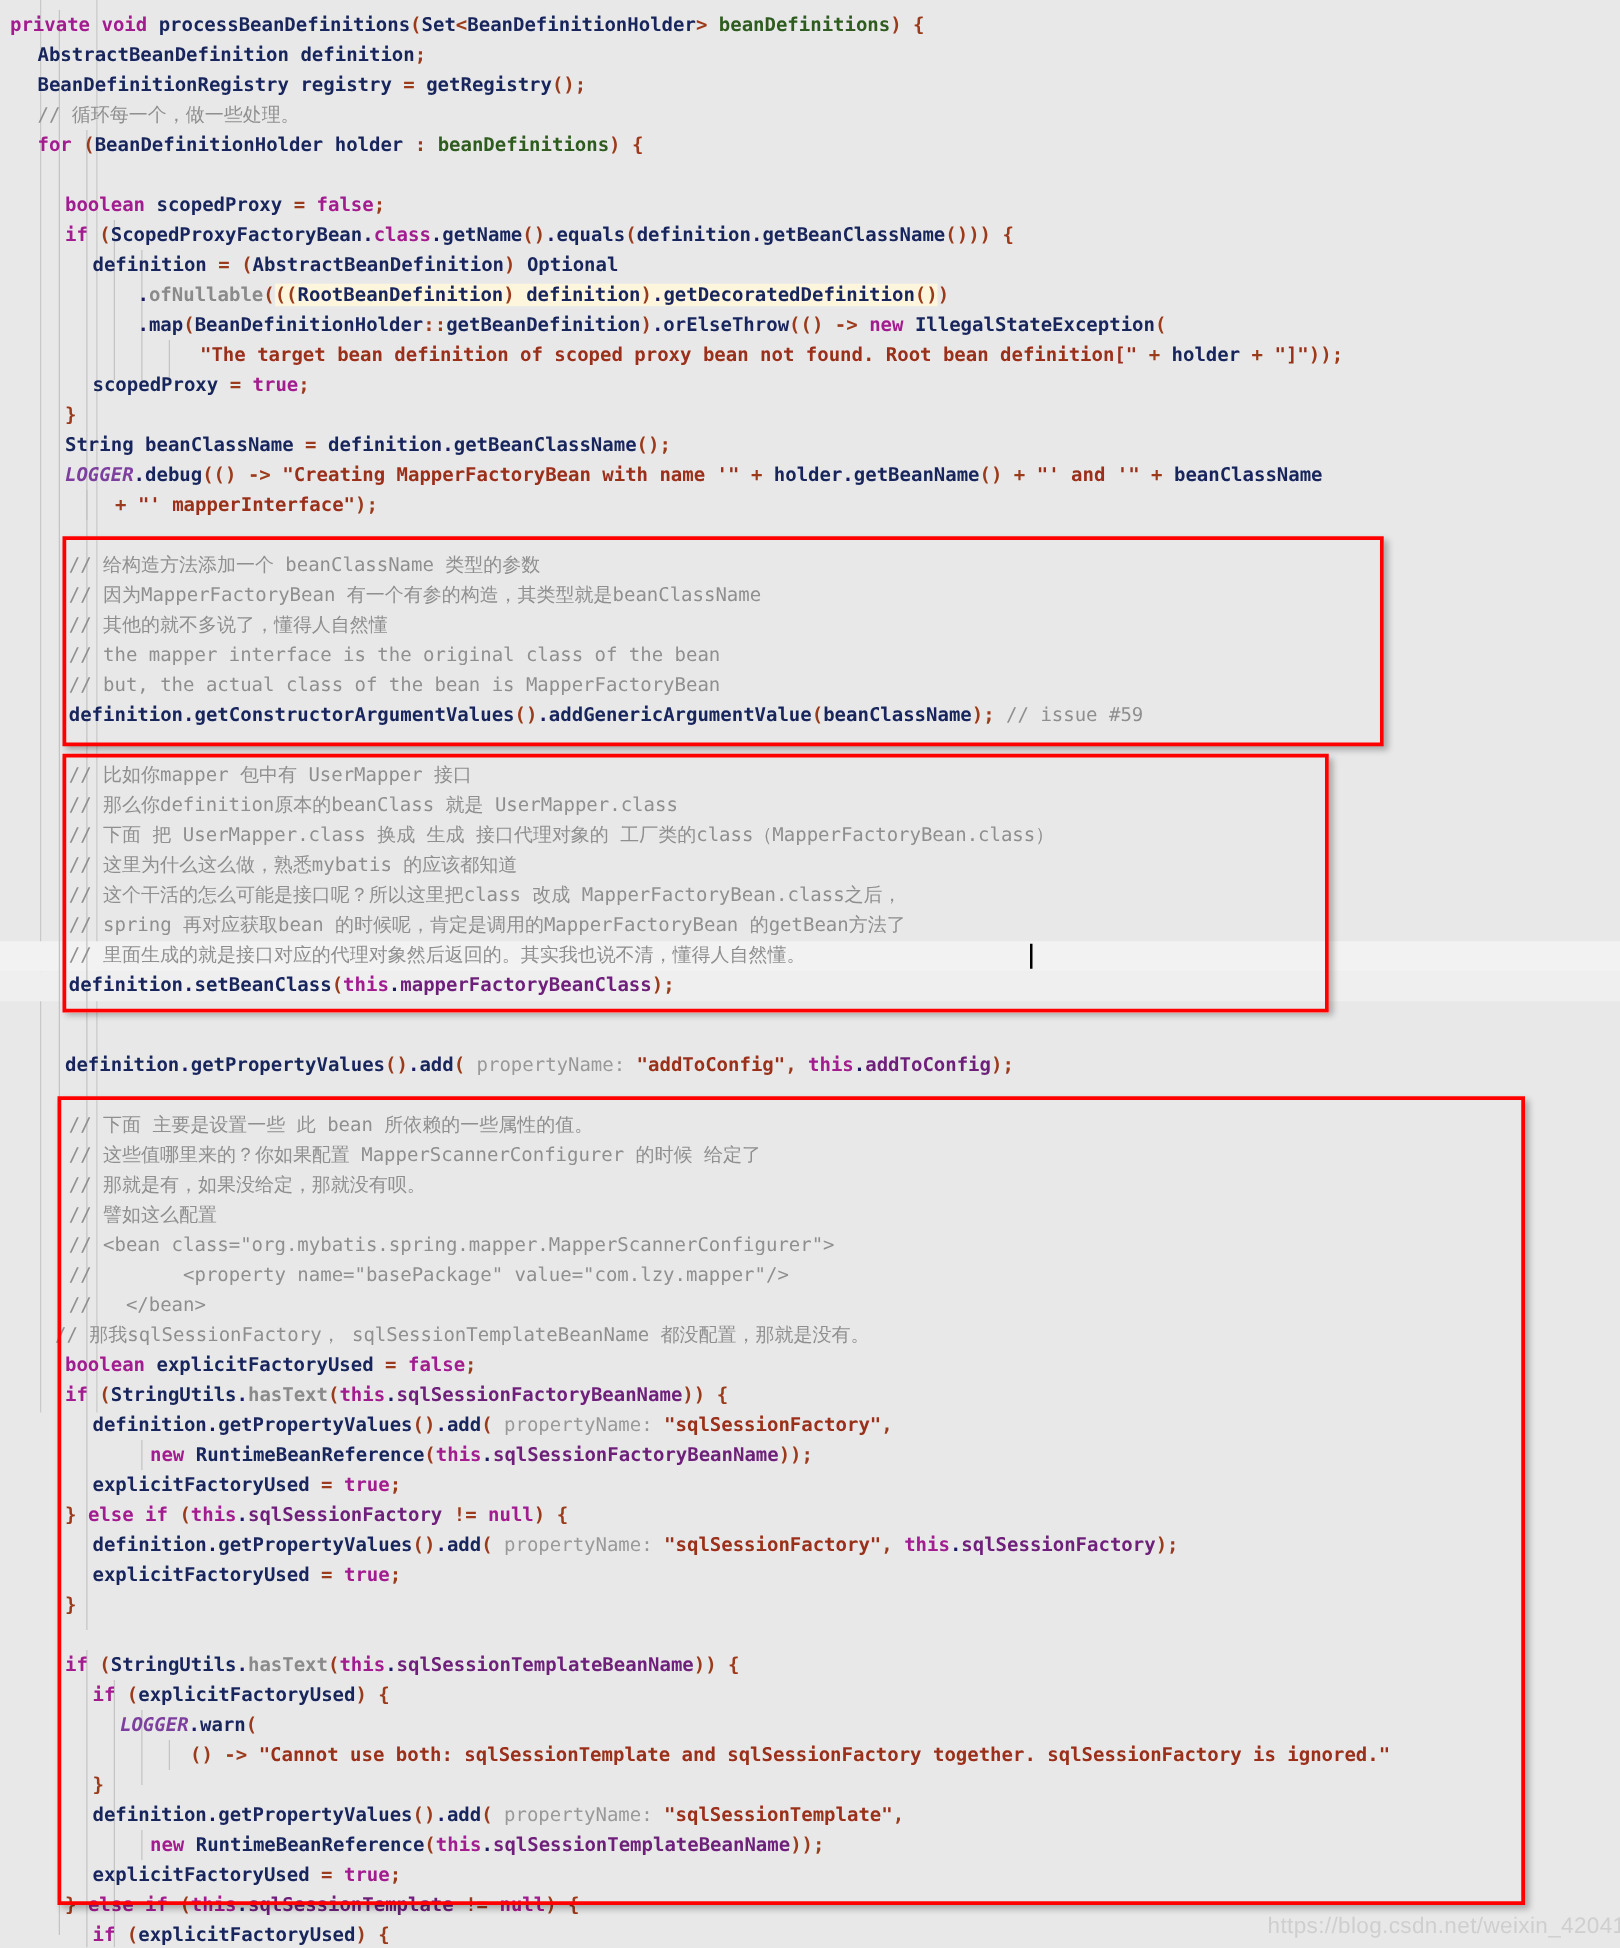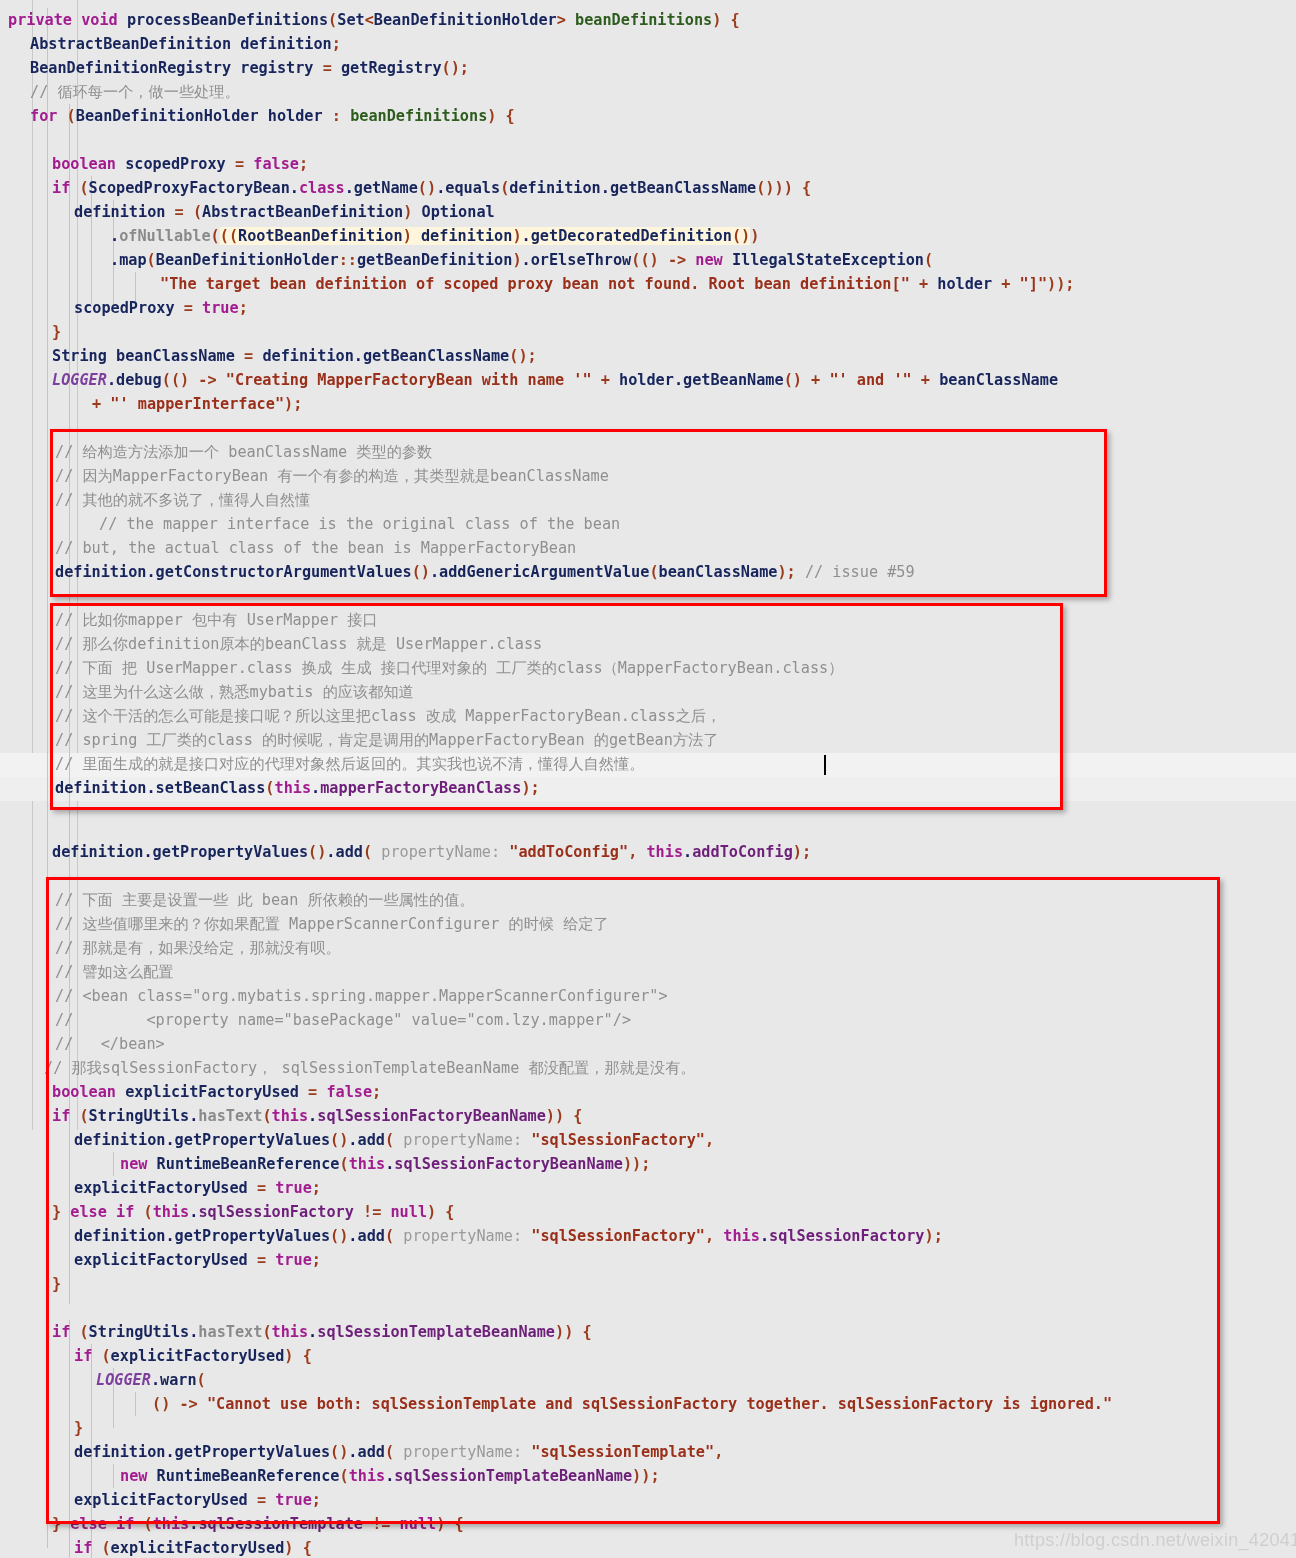--- a/index.html
+++ b/index.html
@@ -146,30 +146,30 @@
 
   <div class="code" style="top:344px; left:52px;"><span class="cls">String</span> <span class="ident">beanClassName</span> <span class="punc">=</span> <span class="ident">definition</span>.<span class="meth">getBeanClassName</span><span class="punc">();</span></div>
 
   <div class="code" style="top:368px; left:52px;"><span class="stat">LOGGER</span>.<span class="meth">debug</span><span class="punc">(()</span> <span class="punc">-&gt;</span> <span class="str">"Creating MapperFactoryBean with name '"</span> <span class="punc">+</span> <span class="ident">holder</span>.<span class="meth">getBeanName</span><span class="punc">()</span> <span class="punc">+</span> <span class="str">"' and '"</span> <span class="punc">+</span> <span class="ident">beanClassName</span></div>
 
   <div class="code" style="top:392px; left:92px;"><span class="punc">+</span> <span class="str">"' mapperInterface"</span><span class="punc">);</span></div>
 
   <div class="code cmt" style="top:440px; left:55px;">// 给构造方法添加一个 beanClassName 类型的参数</div>
   <div class="code cmt" style="top:464px; left:55px;">// 因为MapperFactoryBean 有一个有参的构造，其类型就是beanClassName</div>
   <div class="code cmt" style="top:488px; left:55px;">// 其他的就不多说了，懂得人自然懂</div>
-  <div class="code cmt" style="top:512px; left:55px;margin-left:44px;">// the mapper interface is the original class of the bean</div>
+  <div class="code cmt" style="top:512px; left:55px;">// the mapper interface is the original class of the bean</div>
   <div class="code cmt" style="top:536px; left:55px;">// but, the actual class of the bean is MapperFactoryBean</div>
   <div class="code" style="top:560px; left:55px;text-align:right;"><span class="ident">definition</span>.<span class="meth">getConstructorArgumentValues</span><span class="punc">()</span>.<span class="meth">addGenericArgumentValue</span><span class="punc">(</span><span class="ident">beanClassName</span><span class="punc">);</span> <span class="cmt">// issue #59</span></div>
 
   <div class="code cmt" style="top:608px; left:55px;">// 比如你mapper 包中有 UserMapper 接口</div>
   <div class="code cmt" style="top:632px; left:55px;">// 那么你definition原本的beanClass 就是 UserMapper.class</div>
   <div class="code cmt" style="top:656px; left:55px;">// 下面 把 UserMapper.class 换成 生成 接口代理对象的 工厂类的class（MapperFactoryBean.class）</div>
   <div class="code cmt" style="top:680px; left:55px;">// 这里为什么这么做，熟悉mybatis 的应该都知道</div>
   <div class="code cmt" style="top:704px; left:55px;">// 这个干活的怎么可能是接口呢？所以这里把class 改成 MapperFactoryBean.class之后，</div>
-  <div class="code cmt" style="top:728px; left:55px;">// spring 工厂类的class 的时候呢，肯定是调用的MapperFactoryBean 的getBean方法了</div>
+  <div class="code cmt" style="top:728px; left:55px;">// spring 再对应获取bean 的时候呢，肯定是调用的MapperFactoryBean 的getBean方法了</div>
   <div class="code cmt" style="top:752px; left:55px;">// 里面生成的就是接口对应的代理对象然后返回的。其实我也说不清，懂得人自然懂。</div>
   <div class="caret" style="top:755px; left:824px;"></div>
   <div class="code" style="top:776px; left:55px;text-align:right;"><span class="ident">definition</span>.<span class="meth">setBeanClass</span><span class="punc">(</span><span class="thiskw">this</span>.<span class="field" style="color:#6d1f7a;">mapperFactoryBeanClass</span><span class="punc">);</span></div>
 
   <div class="code" style="top:840px; left:52px;"><span class="ident">definition</span>.<span class="meth">getPropertyValues</span><span class="punc">()</span>.<span class="meth">add</span><span class="punc">(</span> <span class="hint">propertyName:</span> <span class="str">"addToConfig"</span><span class="punc">,</span> <span class="thiskw">this</span>.<span class="field">addToConfig</span><span class="punc">);</span></div>
 
   <div class="code cmt" style="top:888px; left:55px;">// 下面 主要是设置一些 此 bean 所依赖的一些属性的值。</div>
   <div class="code cmt" style="top:912px; left:55px;">// 这些值哪里来的？你如果配置 MapperScannerConfigurer 的时候 给定了</div>
   <div class="code cmt" style="top:936px; left:55px;">// 那就是有，如果没给定，那就没有呗。</div>
   <div class="code cmt" style="top:960px; left:55px;">// 譬如这么配置</div>

